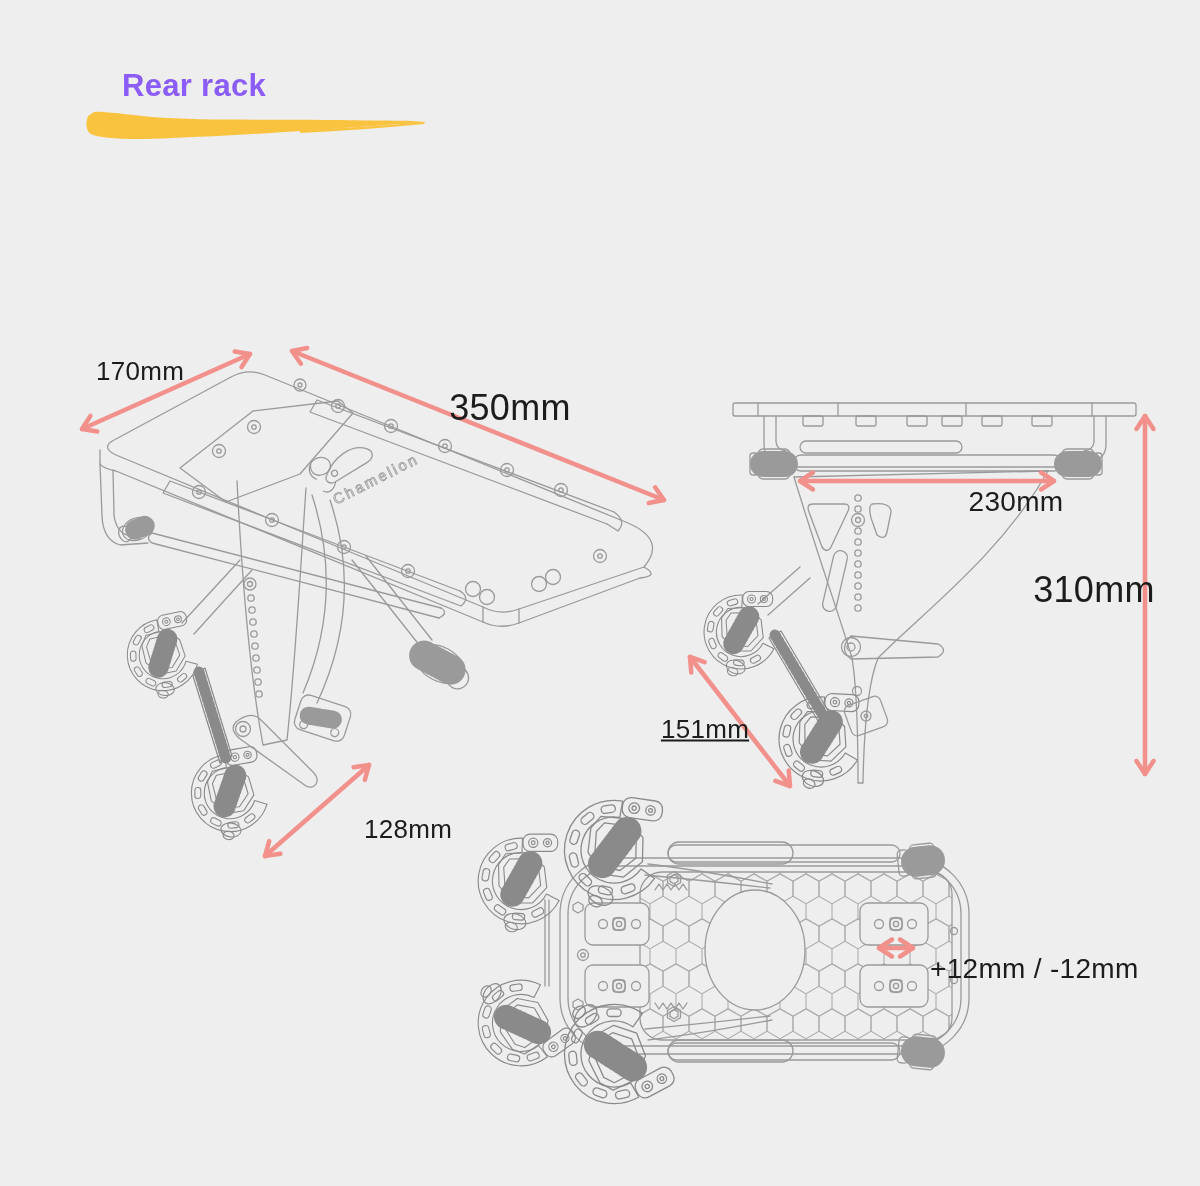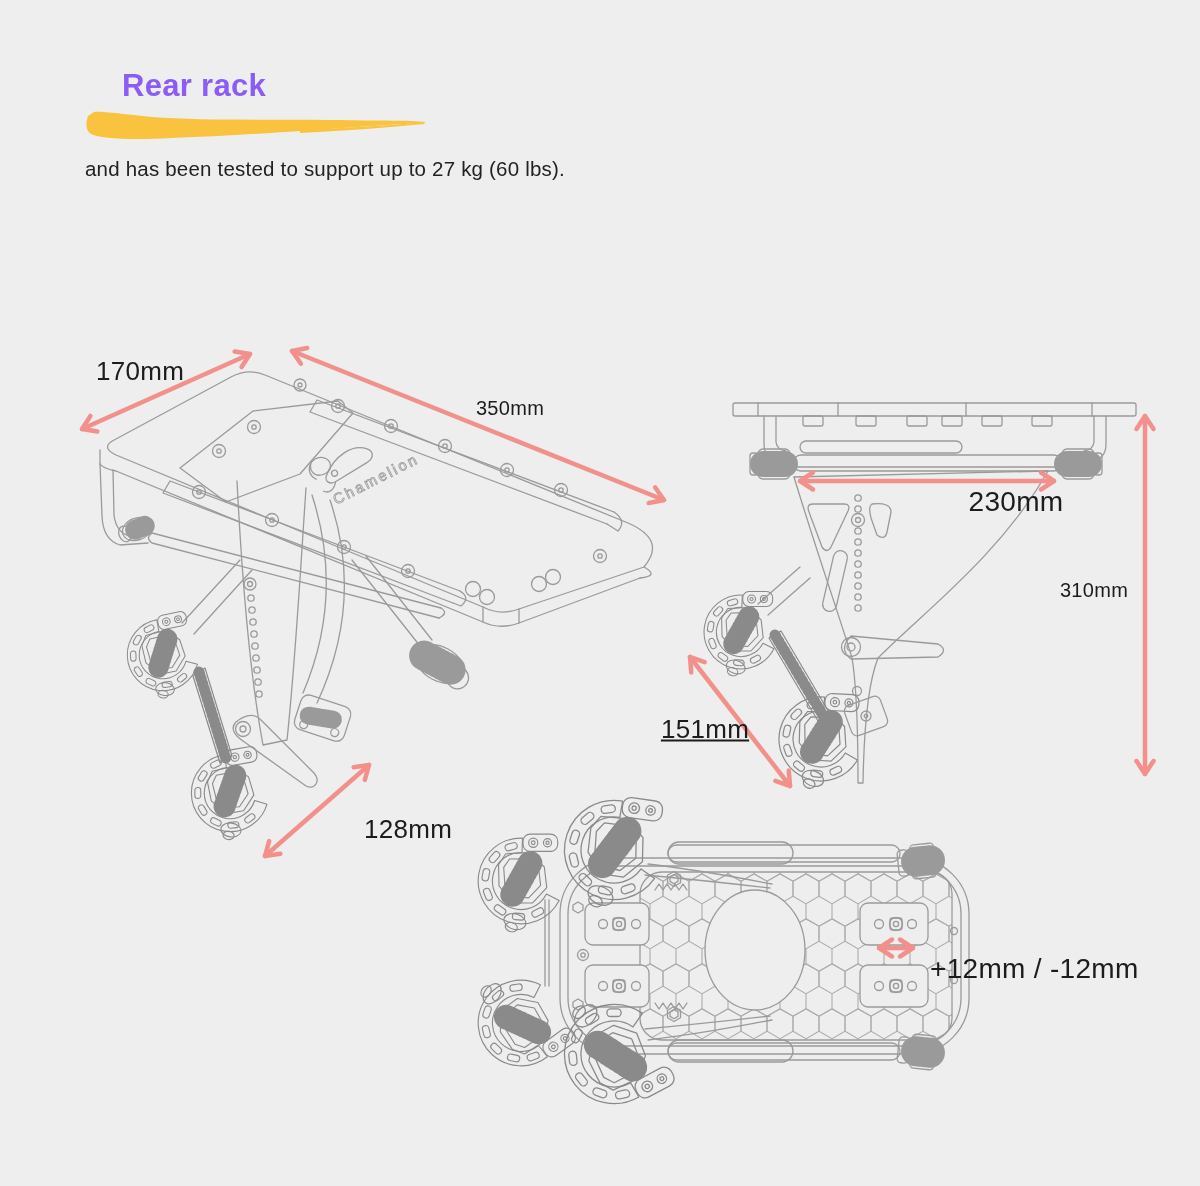--- a/index.html
+++ b/index.html
@@ -13,21 +13,21 @@
     font-size:31px;font-weight:700;letter-spacing:.3px;color:#8b5cf6;margin-left:37px;
   }
   .body-text{
     position:absolute;left:85px;top:155px;
     font-size:20.5px;line-height:27.5px;color:#222222;letter-spacing:.2px;
   }
   .dim-label{
     position:absolute;font-size:26px;color:#1C1C1C;white-space:nowrap;
     transform:translate(-50%,-50%);letter-spacing:.3px;text-align:center;
   }
-  .dim-label.big{font-size:20px;}
+  .dim-label.big{font-size:36px;}
   .dim-label.small{font-size:28px;}
   .dim-label.left-anchor{transform:translate(0,-50%);}
   svg.scene{position:absolute;left:0;top:0;}
   .nosel{user-select:none;}
 </style>
 </head>
 <body>
 
 <div class="canvas nosel">
 
@@ -365,21 +365,20 @@
       </g>
       <g>
         <line x1="879" y1="948" x2="913" y2="948" marker-start="url(#ah)" marker-end="url(#ah)"></line>
       </g>
     </g>
   </svg>
 
   <div class="page-title">Rear rack</div>
 
   <div class="body-text">
-    <div>and has been tested to support up to 27 kg (60 lbs).</div>
   </div>
 
   <div class="dim-label" style="left:140px;top:371px;">170mm</div>
 
   <div class="dim-label big" style="left:510px;top:408px;">350mm</div>
 
   <div class="dim-label" style="left:364px;top:829px;margin-left:44px;">128mm</div>
 
   <div class="dim-label small" style="left:1016px;top:502px;">230mm</div>
 

